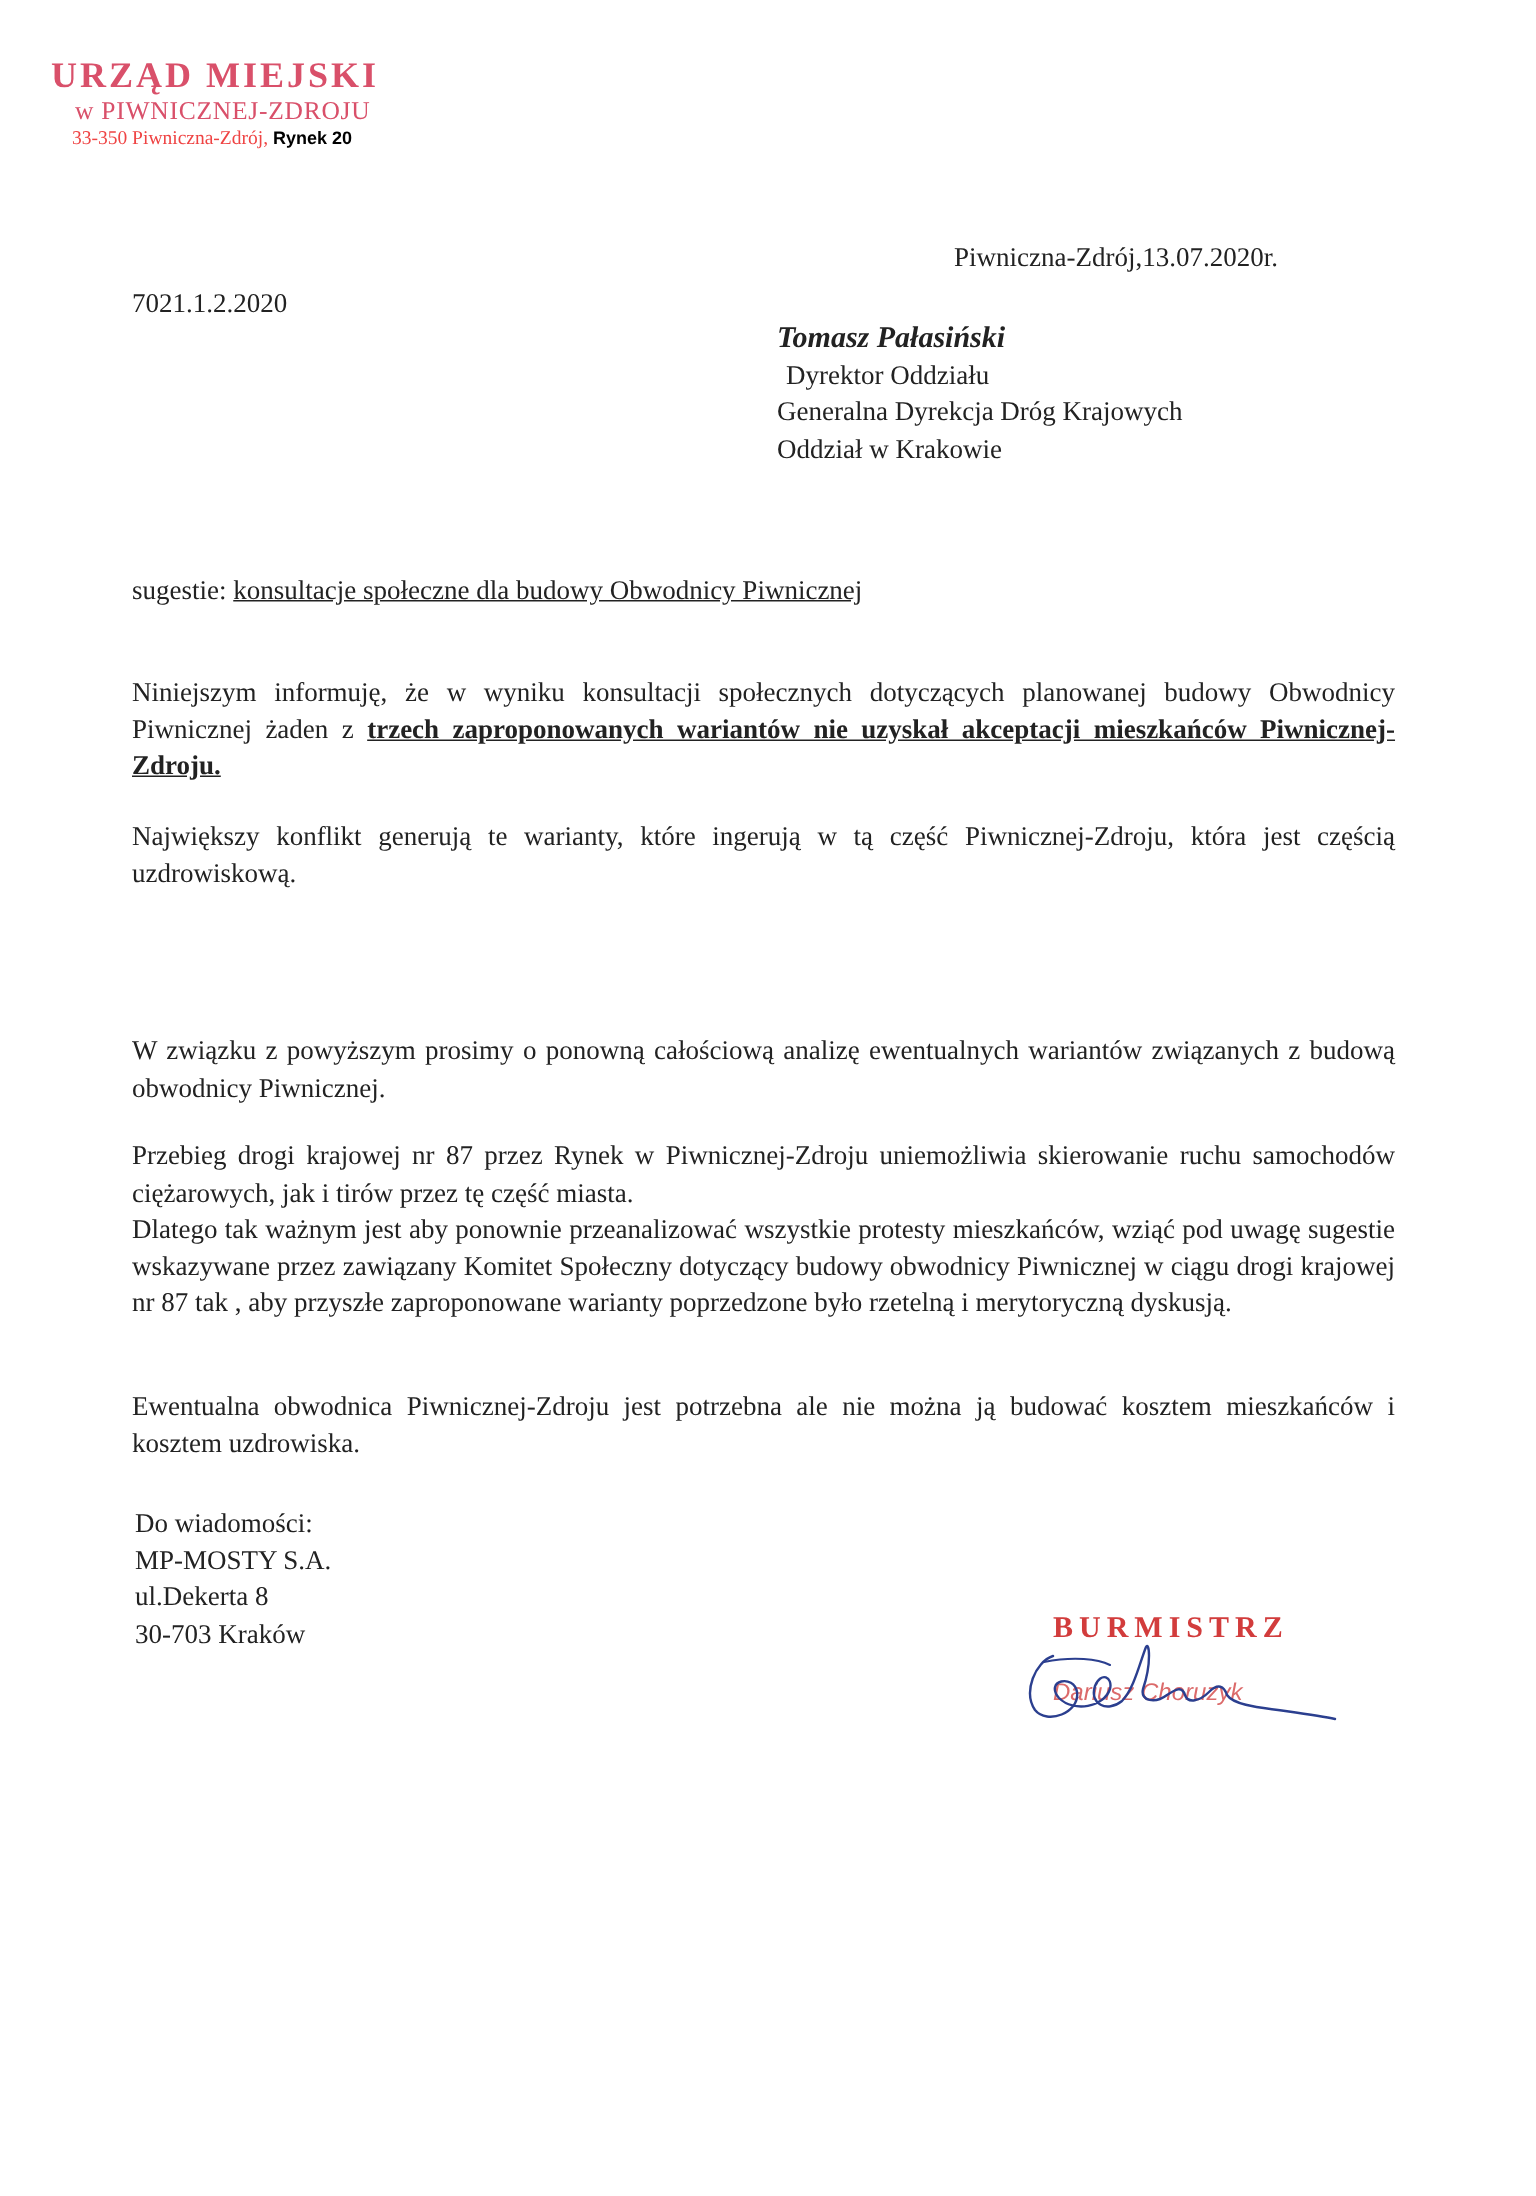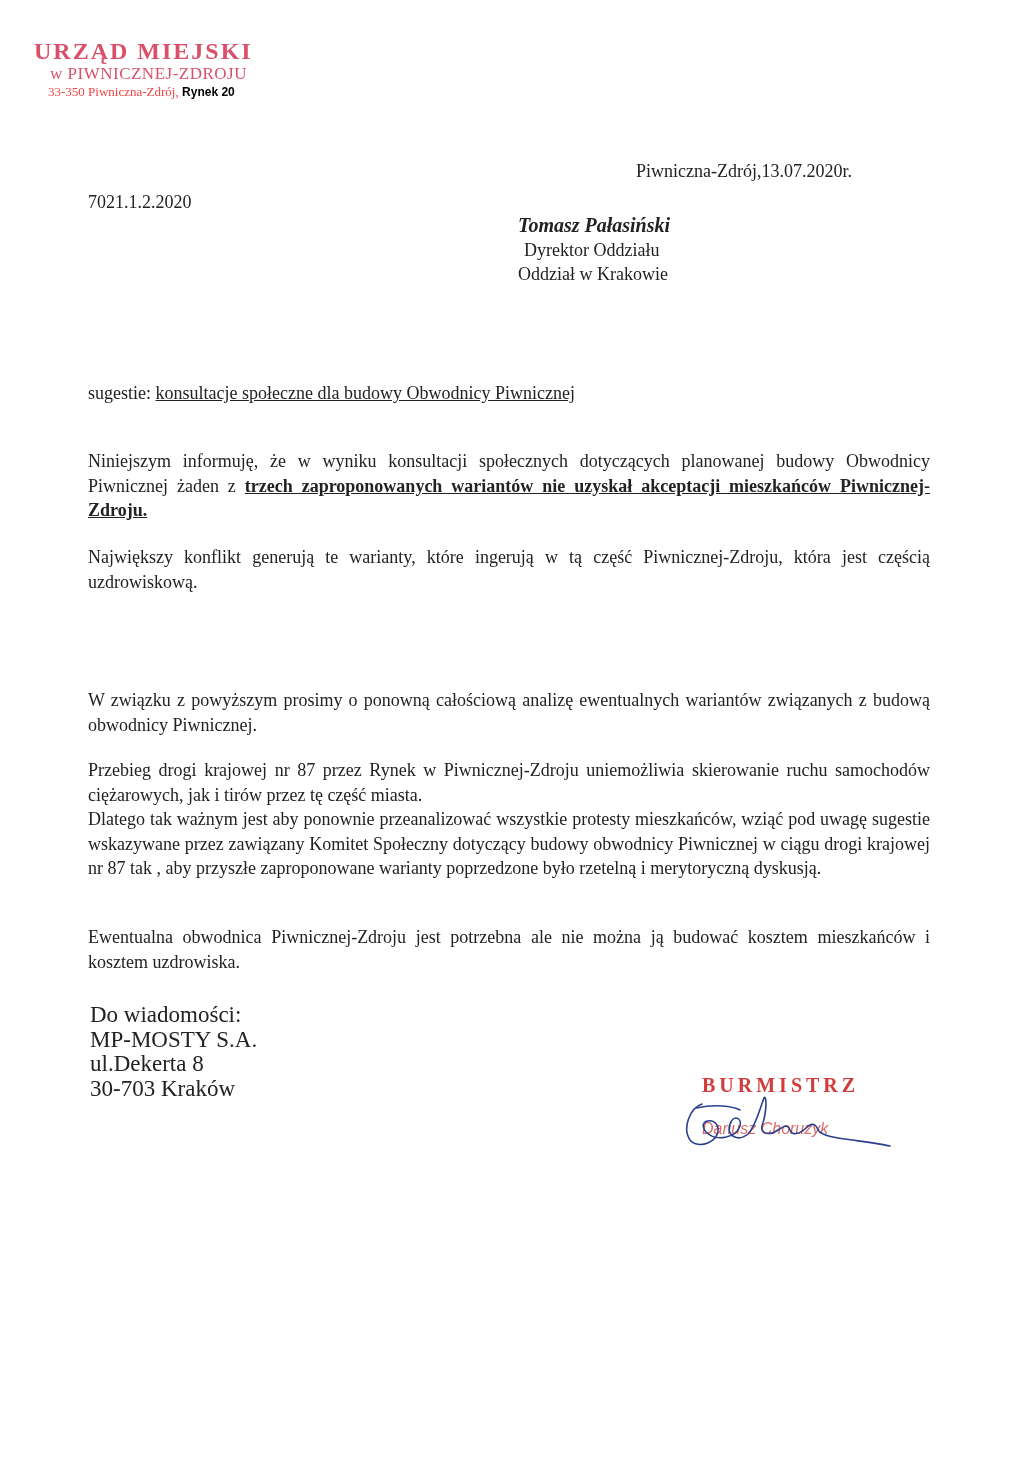--- a/index.html
+++ b/index.html
@@ -28,21 +28,21 @@
   .body { left: 88px; width: 842px; font-size: 18px; line-height: 24.5px; text-align: justify; }
   .body p { margin: 0; }
   .bold-u { font-weight: bold; text-decoration: underline; }
 
   .p1 { top: 449px; }
   .p2 { top: 545px; }
   .p3 { top: 688px; }
   .p4 { top: 758px; }
   .p5 { top: 925px; }
 
-  .cc { left: 90px; top: 1003px; font-size: 23px; line-height: 24.5px; }
+  .cc { left: 90px; top: 1003px; font-size: 18px; line-height: 24.5px; }
 
   .sig { left: 676px; top: 1068px; width: 220px; height: 90px; }
   .sig .title { position: absolute; left: 26px; top: 6px; color: #d23c3c; font-weight: bold;
                 font-size: 20px; letter-spacing: 4px; font-family: "Liberation Serif", serif; }
   .sig .nm { position: absolute; left: 26px; top: 52px; color: #d85a5a; font-style: italic;
              font-size: 16px; font-family: "Liberation Sans", sans-serif; opacity: 0.9; }
   .sig svg { position: absolute; left: 0; top: 0; }
 </style>
 </head>
 <body>
@@ -52,20 +52,21 @@
   <div class="l2">w PIWNICZNEJ-ZDROJU</div>
   <div class="l3"><span class="faint">33-350 Piwniczna-Zdrój,</span><span class="strong"> Rynek 20</span></div>
 </div>
 
 <div class="abs date">Piwniczna-Zdrój,13.07.2020r.</div>
 <div class="abs ref">7021.1.2.2020</div>
 
 <div class="abs addressee">
   <div class="name">Tomasz Pałasiński</div>
   <div class="indent">Dyrektor Oddziału</div>
+  <div>Generalna Dyrekcja Dróg Krajowych</div>
   <div>Oddział w Krakowie</div>
 </div>
 
 <div class="abs subject">
   <span>sugestie:</span>
   <span class="u">konsultacje społeczne dla budowy Obwodnicy Piwnicznej</span>
 </div>
 
 <div class="abs body p1">
   <p><span>Niniejszym informuję, że w wyniku konsultacji społecznych dotyczących planowanej budowy Obwodnicy Piwnicznej żaden z </span><span class="bold-u">trzech zaproponowanych wariantów nie uzyskał akceptacji mieszkańców Piwnicznej-Zdroju.</span></p>

